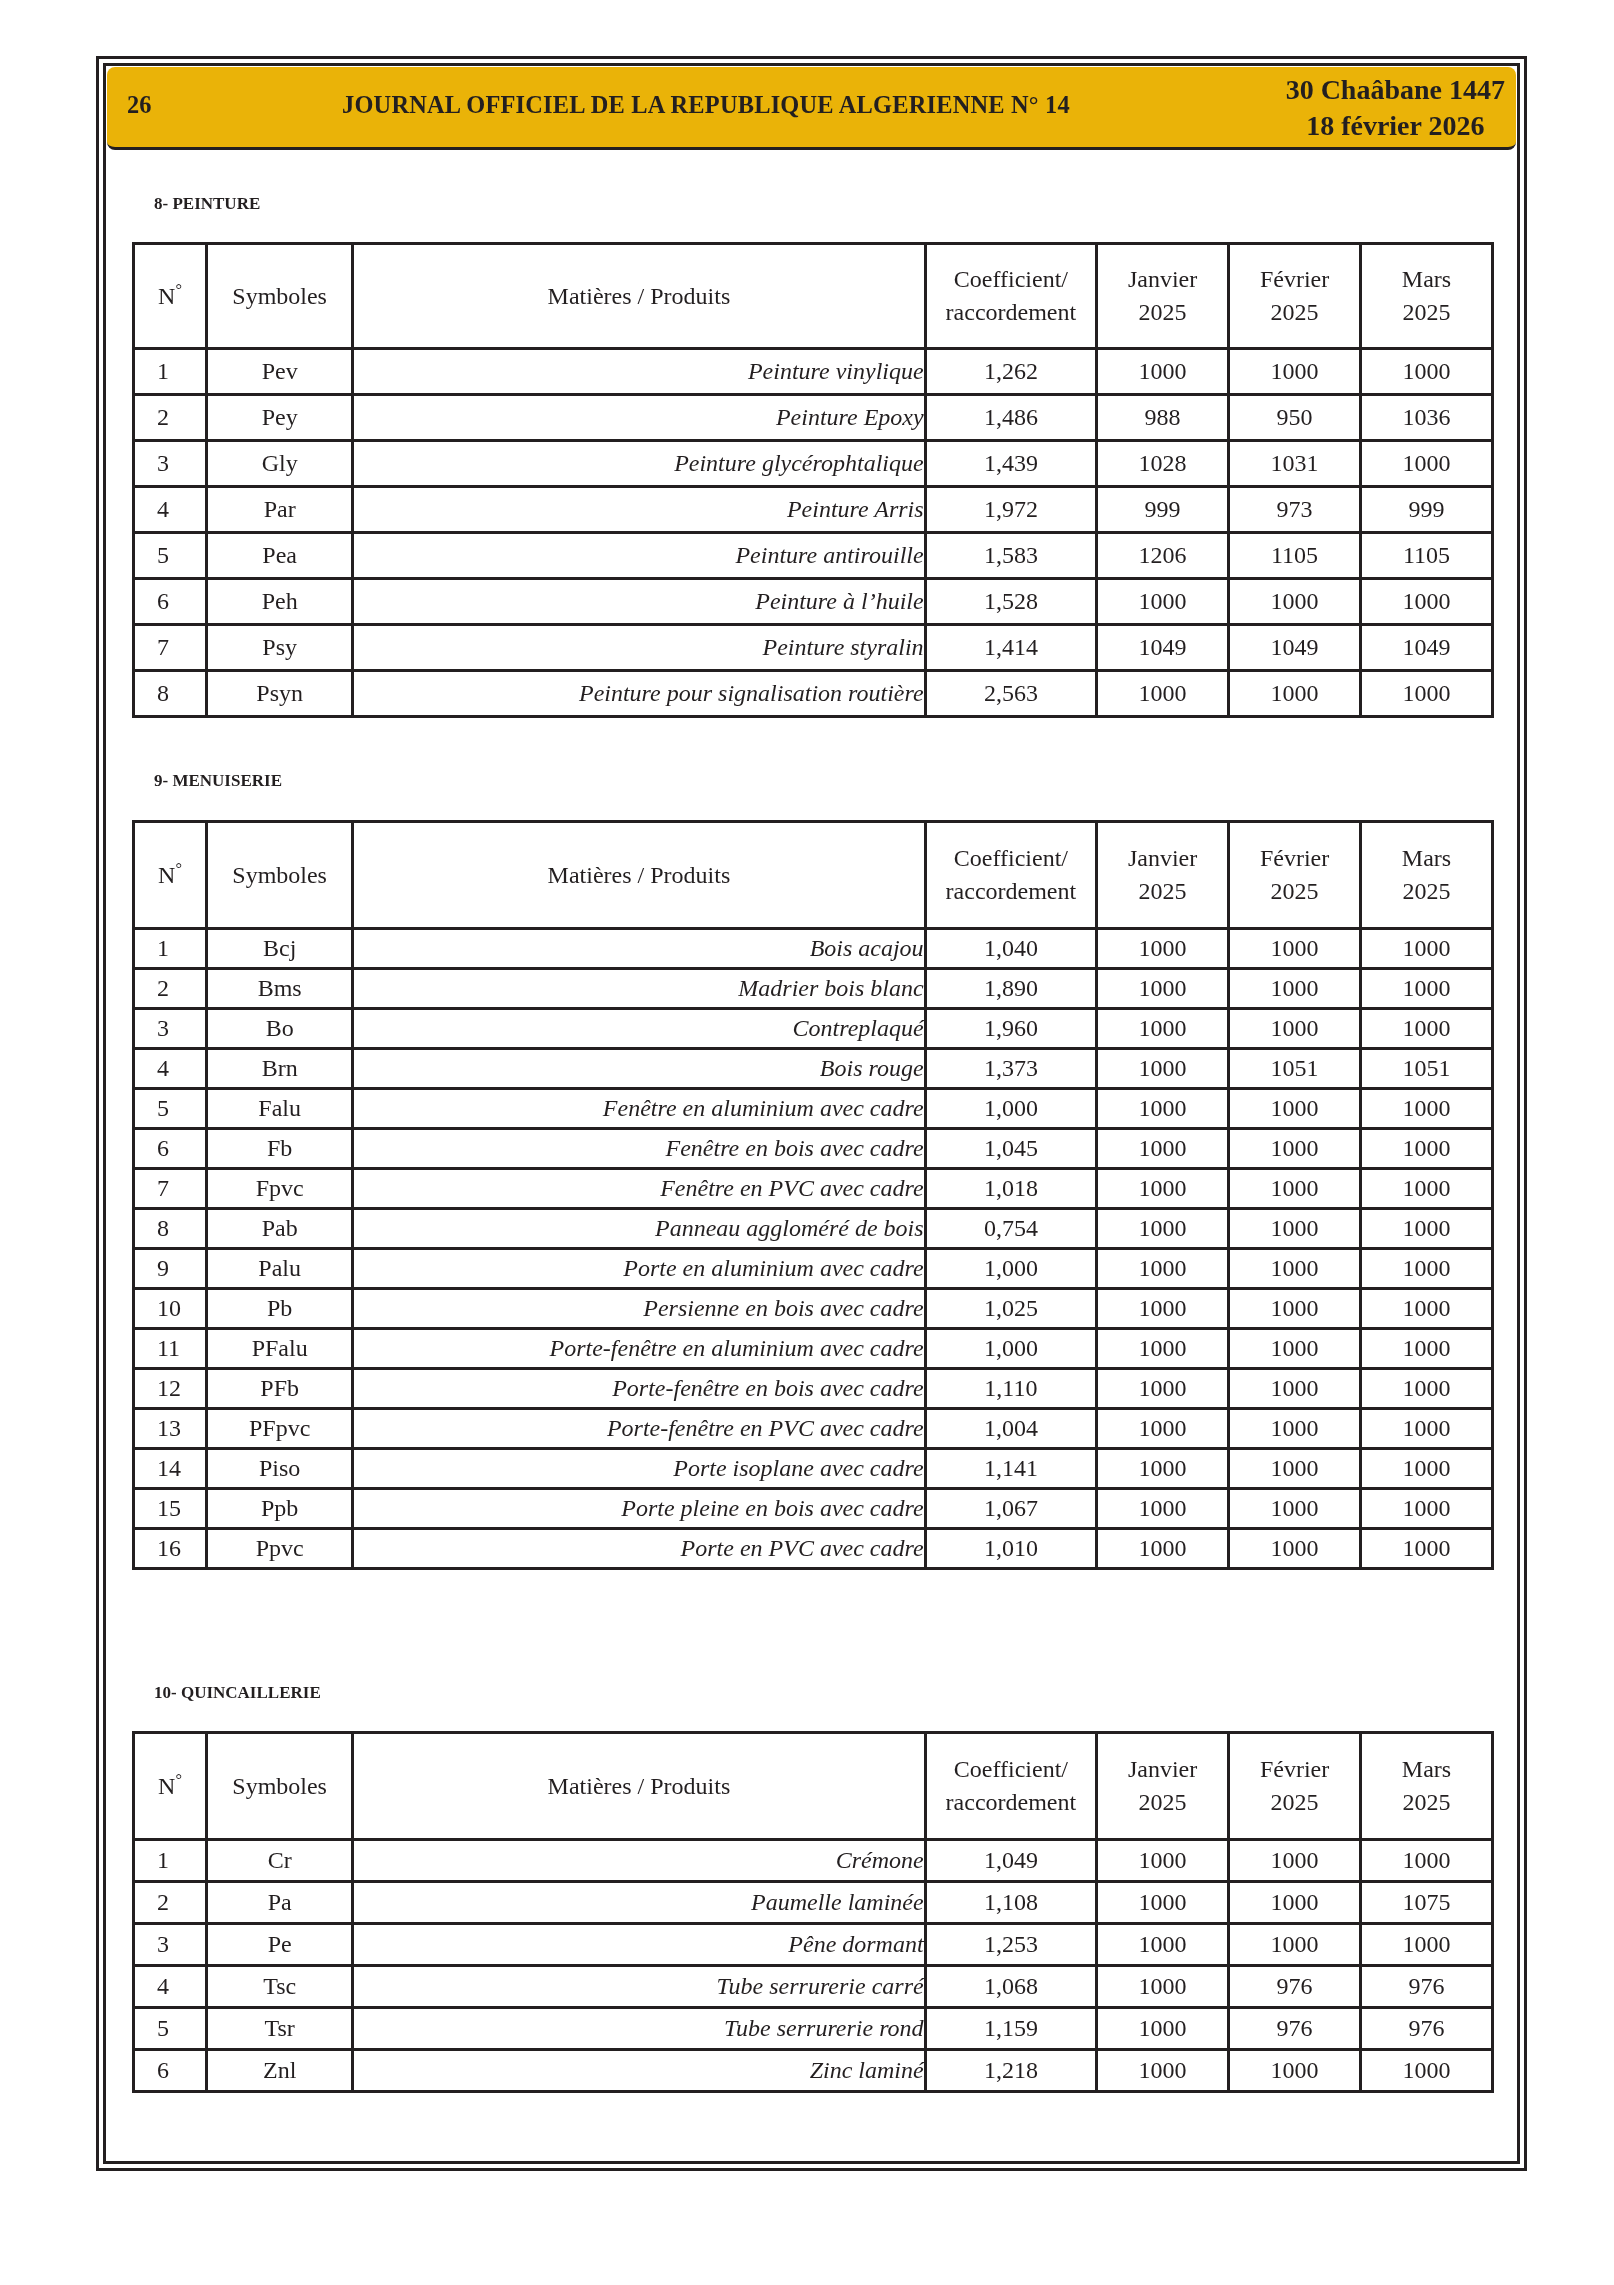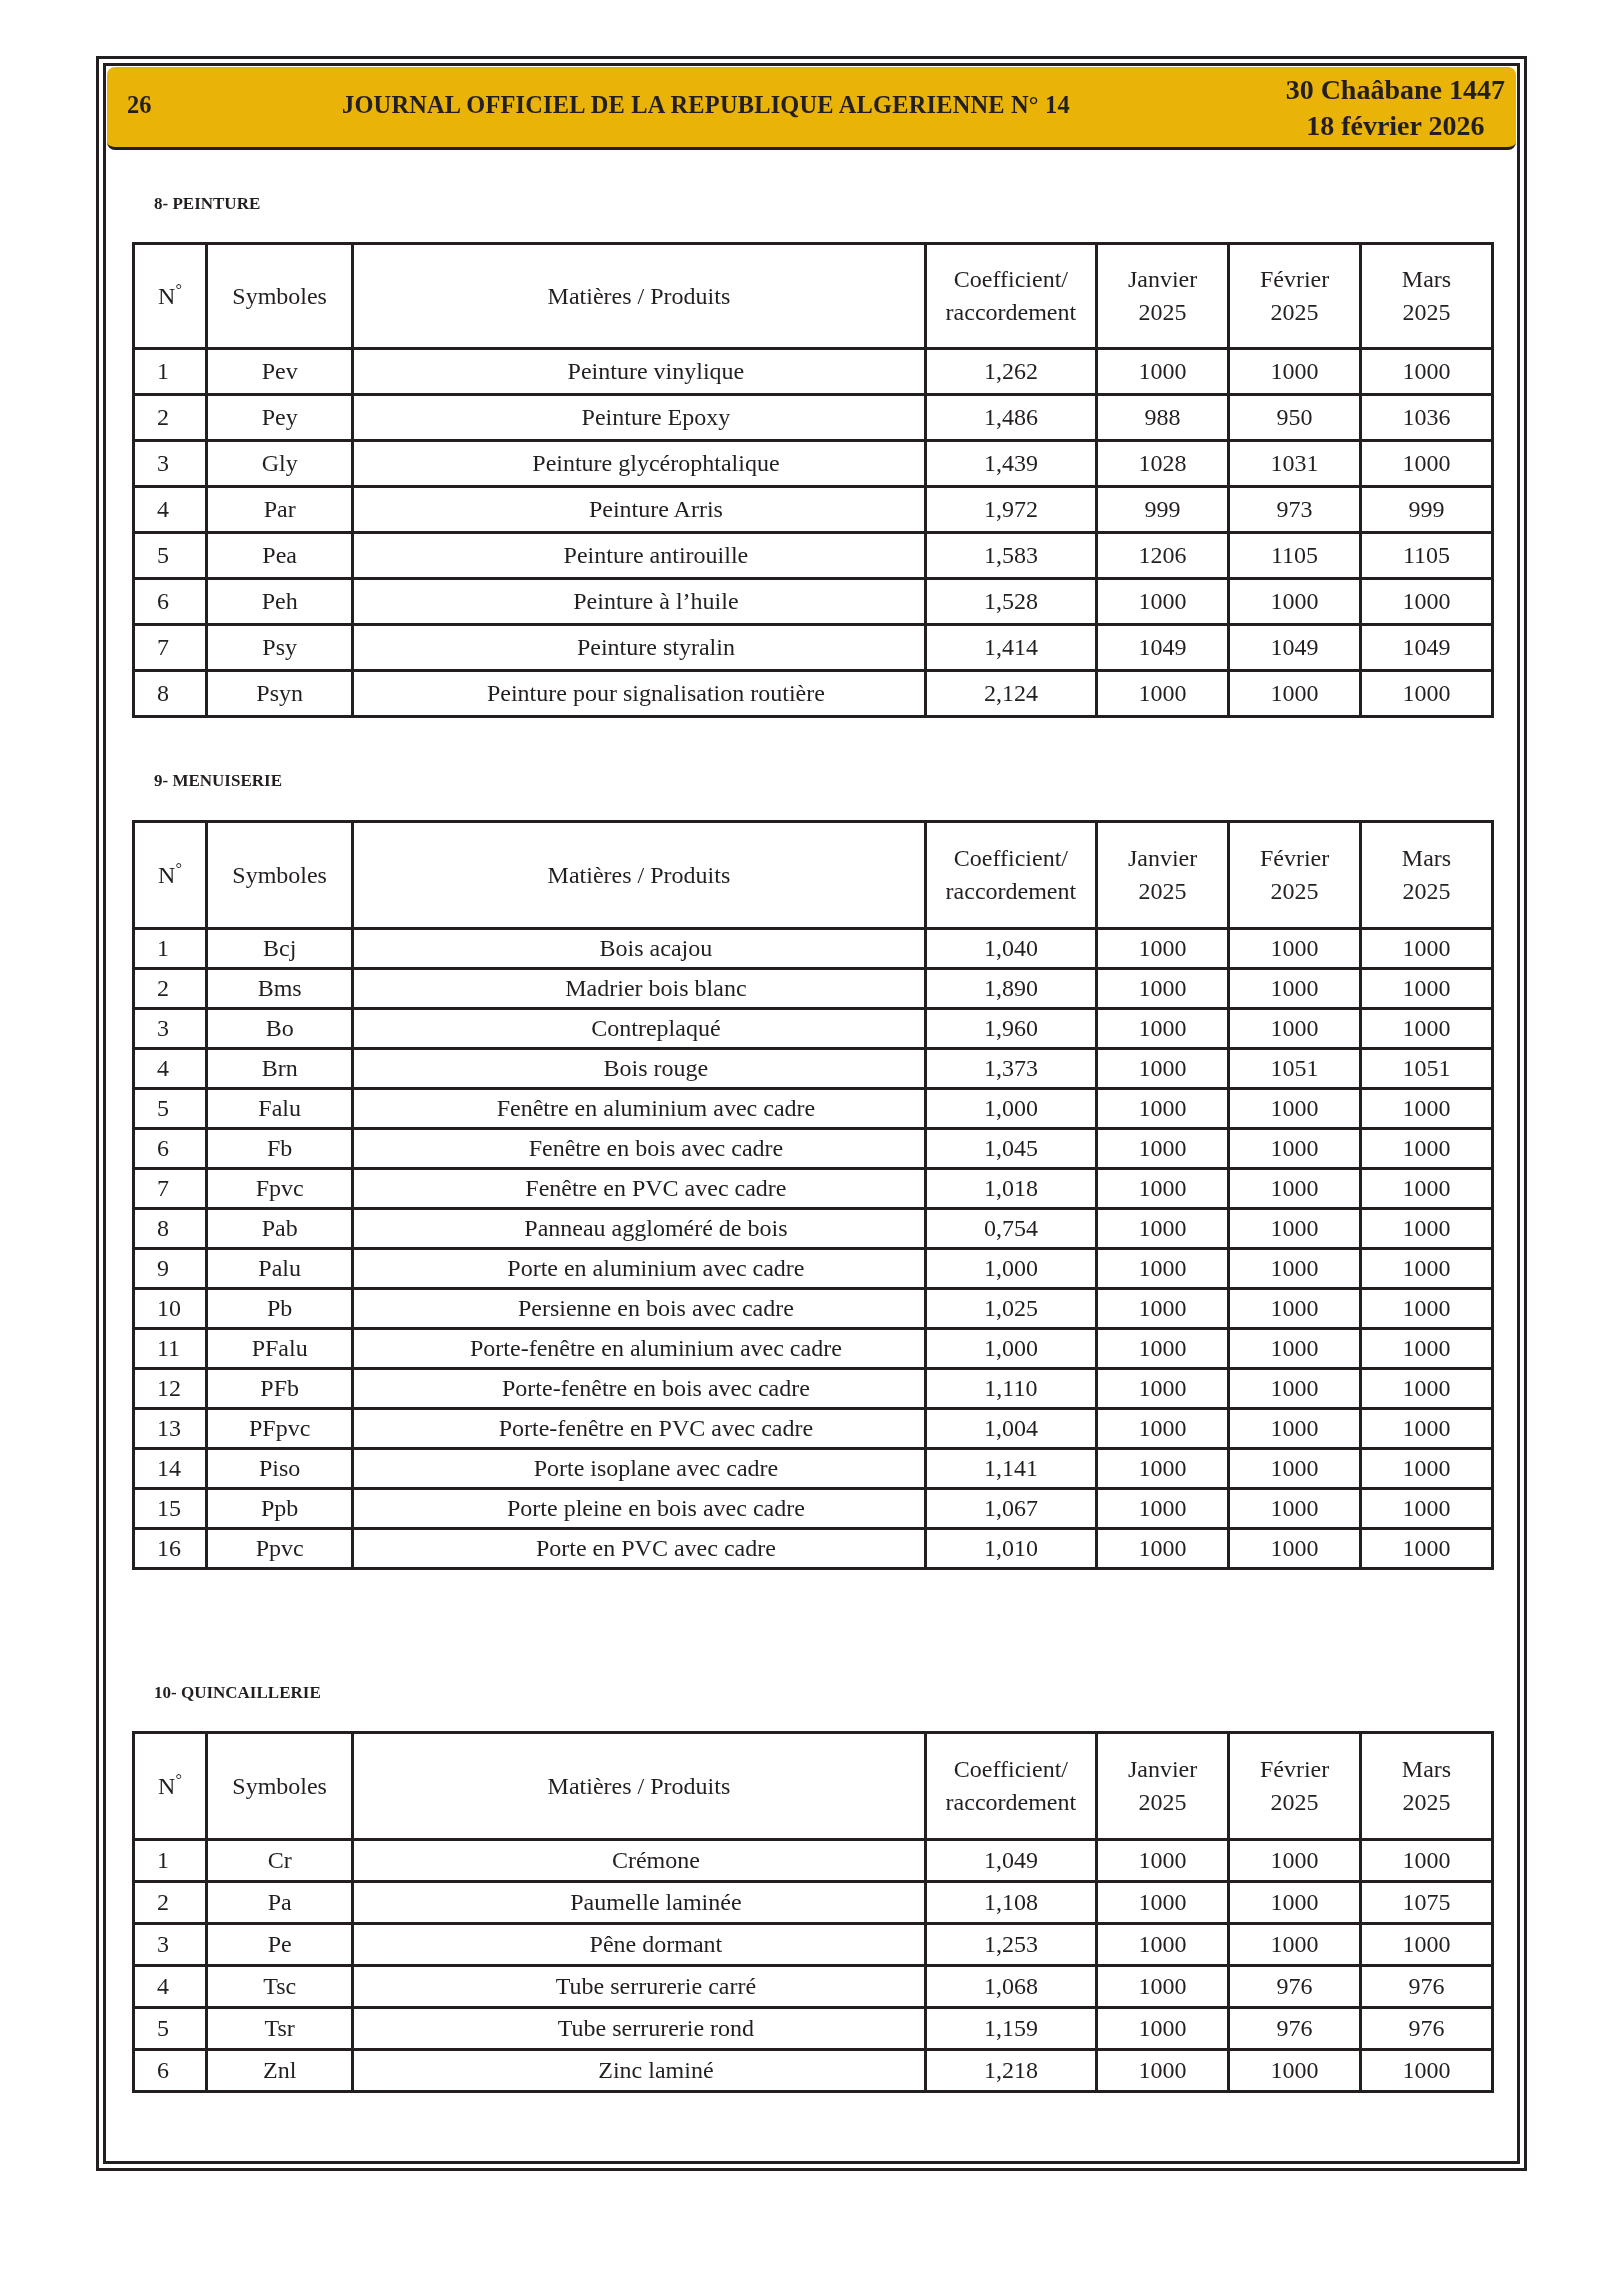--- a/index.html
+++ b/index.html
@@ -9,21 +9,21 @@
   .header { position: absolute; left: 107px; top: 67px; width: 1409px; height: 83px; background: #eab308; border-bottom: 3.6px solid #231f20; box-sizing: border-box; font-weight: bold; border-radius: 8px; }
   .header .page-num { position: absolute; left: 20px; top: 23.5px; font-size: 24.4px; }
   .header .title { position: absolute; left: 235px; top: 23.5px; font-size: 24.4px; letter-spacing: 0.2px; }
   .header .dates { position: absolute; right: 11px; top: 5.4px; text-align: center; font-size: 28px; line-height: 36px; }
   .section-title { position: absolute; left: 154px; font-weight: bold; font-size: 17px; }
   table.grid { position: absolute; left: 132px; width: 1362px; border-collapse: collapse; font-size: 24px; }
   table.grid th, table.grid td { border: 3.6px solid #231f20; padding: 0; }
   table.grid th { font-weight: normal; text-align: center; line-height: 33px; }
   table.grid td { text-align: center; }
   table.grid td.col-n { text-align: left; padding-left: 22px; }
-  table.grid td.col-mat { text-align: center; padding-left: 34px; }
+  table.grid td.col-mat { text-align: right; padding-left: 34px; font-style: italic; }
   .col-n-w { width: 69px; } .col-sym-w { width: 141px; } .col-mat-w { width: 561px; }
   .col-coef-w { width: 166px; margin-left: 28px; } .col-m-w { width: 127px; }
   .sup { font-size: 16.3px; vertical-align: super; line-height: 0; }
   .t1 td { height: 43px; } .t2 td { height: 37px; } .t3 td { height: 39px; }
 </style>
 </head>
 <body>
 
 <div class="frame-outer"></div>
 <div class="frame-inner"></div>
@@ -111,21 +111,21 @@
         <td class="col-mat">Peinture styralin</td>
         <td>1,414</td>
         <td>1049</td>
         <td>1049</td>
         <td>1049</td>
       </tr>
       <tr>
         <td class="col-n">8</td>
         <td>Psyn</td>
         <td class="col-mat">Peinture pour signalisation routière</td>
-        <td>2,124</td>
+        <td>2,563</td>
         <td>1000</td>
         <td>1000</td>
         <td>1000</td>
       </tr>
     </tbody>
   </table>
 
 <div class="section-title" style="top:771px">9- MENUISERIE</div>
 <table class="grid t2" style="top:820px">
     <thead>

